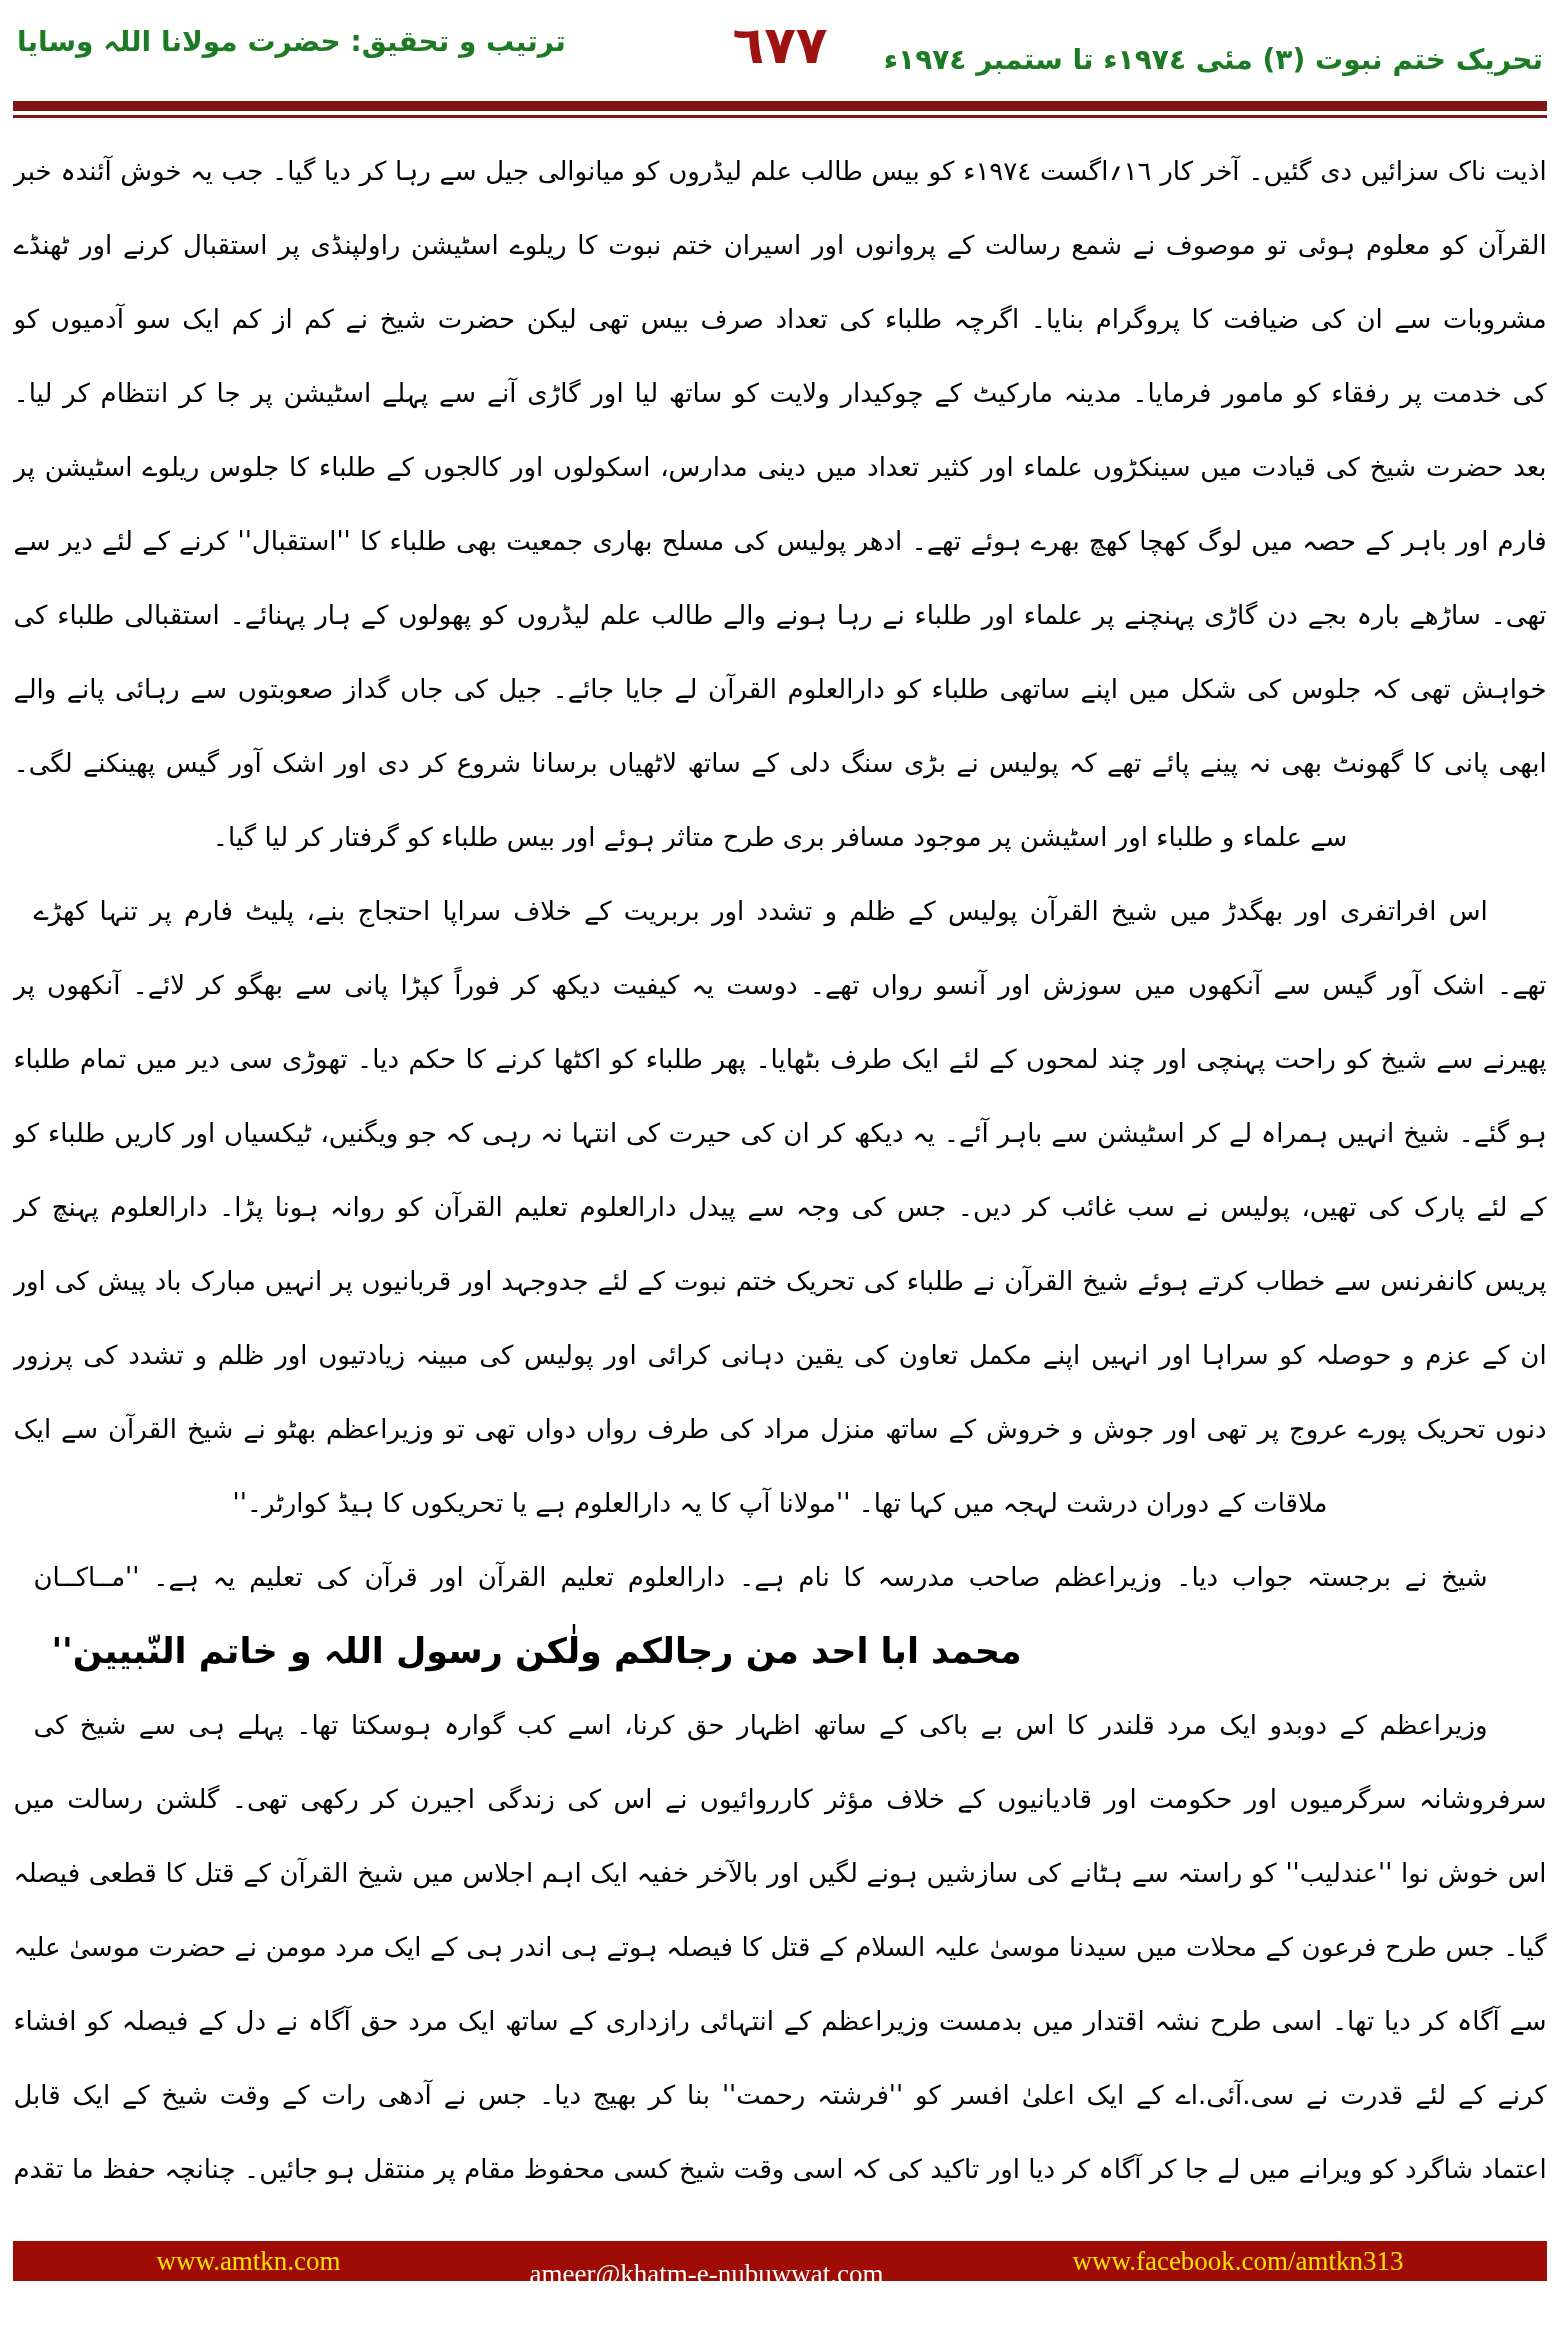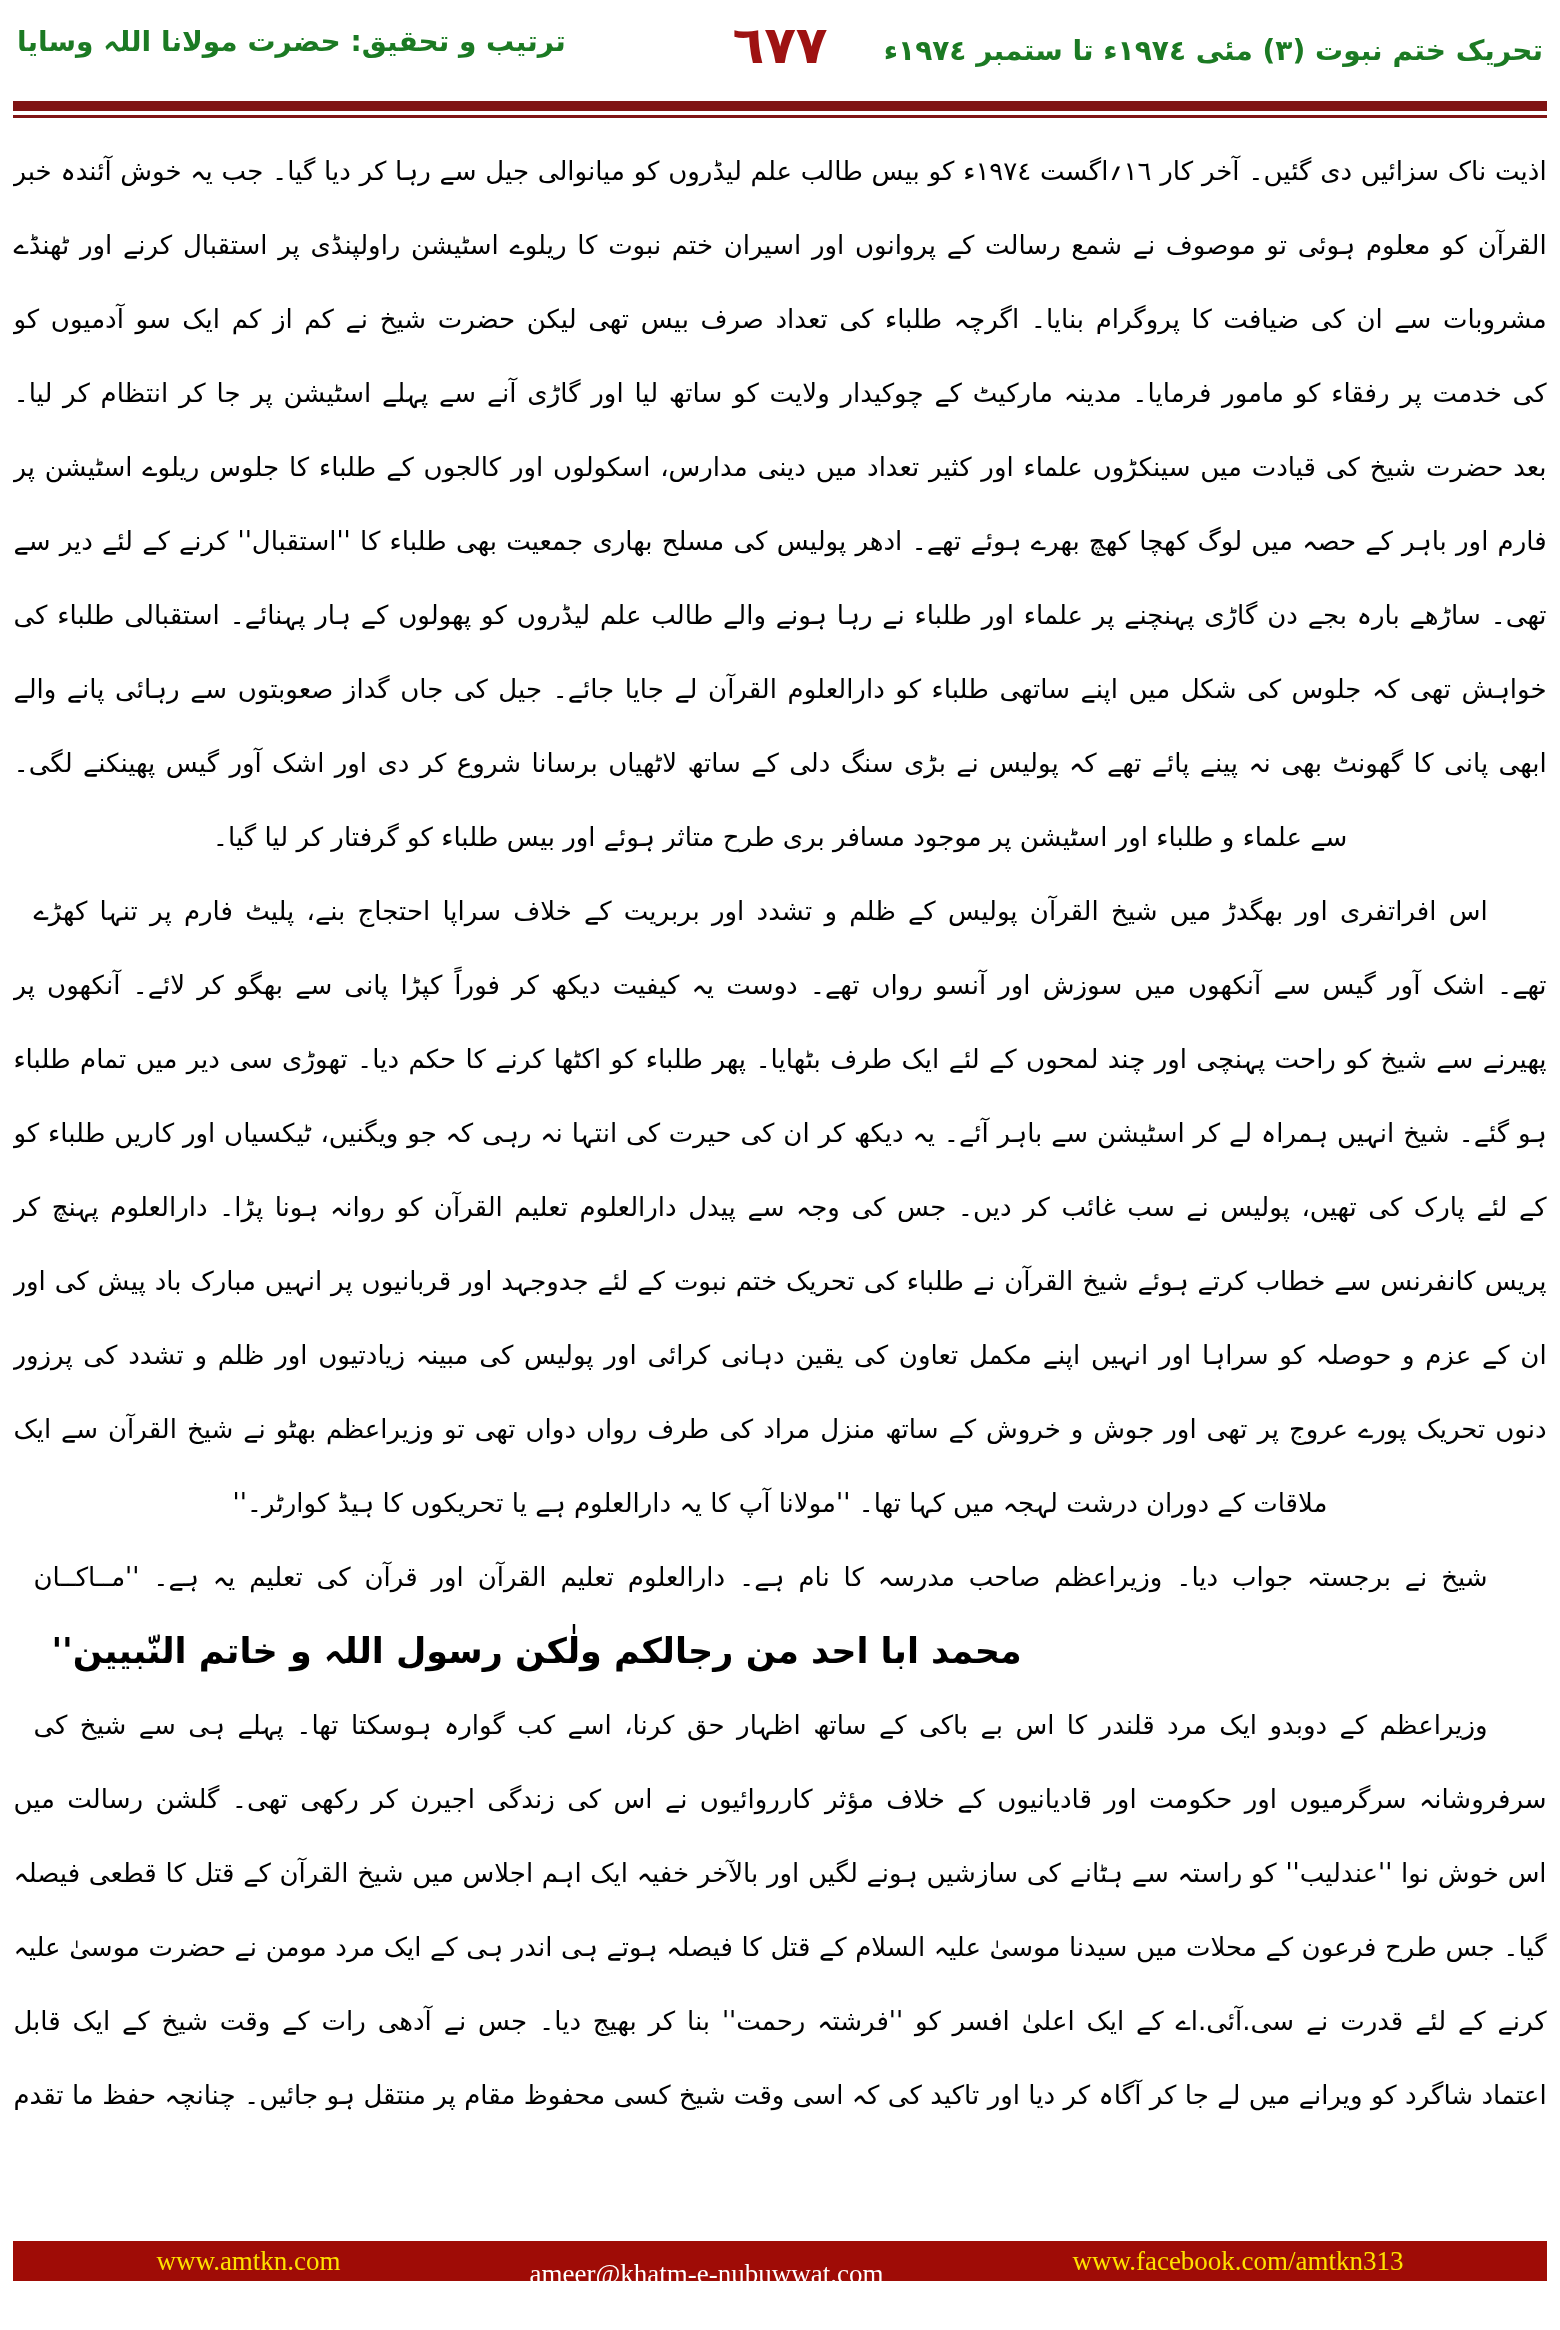--- a/index.html
+++ b/index.html
@@ -5,21 +5,21 @@
   html,body{margin:0;padding:0;background:#ffffff;}
   #page{
     position:relative;
     width:1560px;height:2330px;
     background:#ffffff;
     font-family:"DejaVu Sans",sans-serif;
     overflow:hidden;
   }
   
   .hdr-right{
-    position:absolute;top:34px;right:17px;
+    position:absolute;top:43px;right:17px;
     color:var(--green);font-weight:bold;font-size:28px;
     direction:rtl;white-space:nowrap;
   }
   .hdr-left{
     position:absolute;top:25px;left:17px;
     color:var(--green);font-weight:bold;font-size:28px;
     direction:rtl;white-space:nowrap;text-align:center;
   }
   .page-num{
     position:absolute;top:15px;left:0;right:0;
@@ -114,20 +114,21 @@
       <div class="line justify">پریس کانفرنس سے خطاب کرتے ہوئے شیخ القرآن نے طلباء کی تحریک ختم نبوت کے لئے جدوجہد اور قربانیوں پر انہیں مبارک باد پیش کی اور</div>
       <div class="line justify">ان کے عزم و حوصلہ کو سراہا اور انہیں اپنے مکمل تعاون کی یقین دہانی کرائی اور پولیس کی مبینہ زیادتیوں اور ظلم و تشدد کی پرزور مذمت کی۔ جن</div>
       <div class="line justify">دنوں تحریک پورے عروج پر تھی اور جوش و خروش کے ساتھ منزل مراد کی طرف رواں دواں تھی تو وزیراعظم بھٹو نے شیخ القرآن سے ایک</div>
       <div class="line center">ملاقات کے دوران درشت لہجہ میں کہا تھا۔ ''مولانا آپ کا یہ دارالعلوم ہے یا تحریکوں کا ہیڈ کوارٹر۔''</div>
       <div class="line justify indent">شیخ نے برجستہ جواب دیا۔ وزیراعظم صاحب مدرسہ کا نام ہے۔ دارالعلوم تعلیم القرآن اور قرآن کی تعلیم یہ ہے۔ ''مــاکــان</div>
       <div class="line left bold">محمد ابا احد من رجالکم ولٰکن رسول اللہ و خاتم النّبیین''</div>
       <div class="line justify indent">وزیراعظم کے دوبدو ایک مرد قلندر کا اس بے باکی کے ساتھ اظہار حق کرنا، اسے کب گوارہ ہوسکتا تھا۔ پہلے ہی سے شیخ کی</div>
       <div class="line justify">سرفروشانہ سرگرمیوں اور حکومت اور قادیانیوں کے خلاف مؤثر کارروائیوں نے اس کی زندگی اجیرن کر رکھی تھی۔ گلشن رسالت میں چہکتی ہوئی</div>
       <div class="line justify">اس خوش نوا ''عندلیب'' کو راستہ سے ہٹانے کی سازشیں ہونے لگیں اور بالآخر خفیہ ایک اہم اجلاس میں شیخ القرآن کے قتل کا قطعی فیصلہ کر لیا</div>
       <div class="line justify">گیا۔ جس طرح فرعون کے محلات میں سیدنا موسیٰ علیہ السلام کے قتل کا فیصلہ ہوتے ہی اندر ہی کے ایک مرد مومن نے حضرت موسیٰ علیہ السلام کو خفیہ راز</div>
+      <div class="line justify">سے آگاہ کر دیا تھا۔ اسی طرح نشہ اقتدار میں بدمست وزیراعظم کے انتہائی رازداری کے ساتھ ایک مرد حق آگاہ نے دل کے فیصلہ کو افشاء</div>
       <div class="line justify">کرنے کے لئے قدرت نے سی.آئی.اے کے ایک اعلیٰ افسر کو ''فرشتہ رحمت'' بنا کر بھیج دیا۔ جس نے آدھی رات کے وقت شیخ کے ایک قابل</div>
       <div class="line justify">اعتماد شاگرد کو ویرانے میں لے جا کر آگاہ کر دیا اور تاکید کی کہ اسی وقت شیخ کسی محفوظ مقام پر منتقل ہو جائیں۔ چنانچہ حفظ ما تقدم کے طور پر</div>
     </div>
 
   <div class="footer-bar">
     <span class="web">www.amtkn.com</span>
     <span class="mail">ameer@khatm-e-nubuwwat.com</span>
     <span class="web">www.facebook.com/amtkn313</span>
   </div>
 

